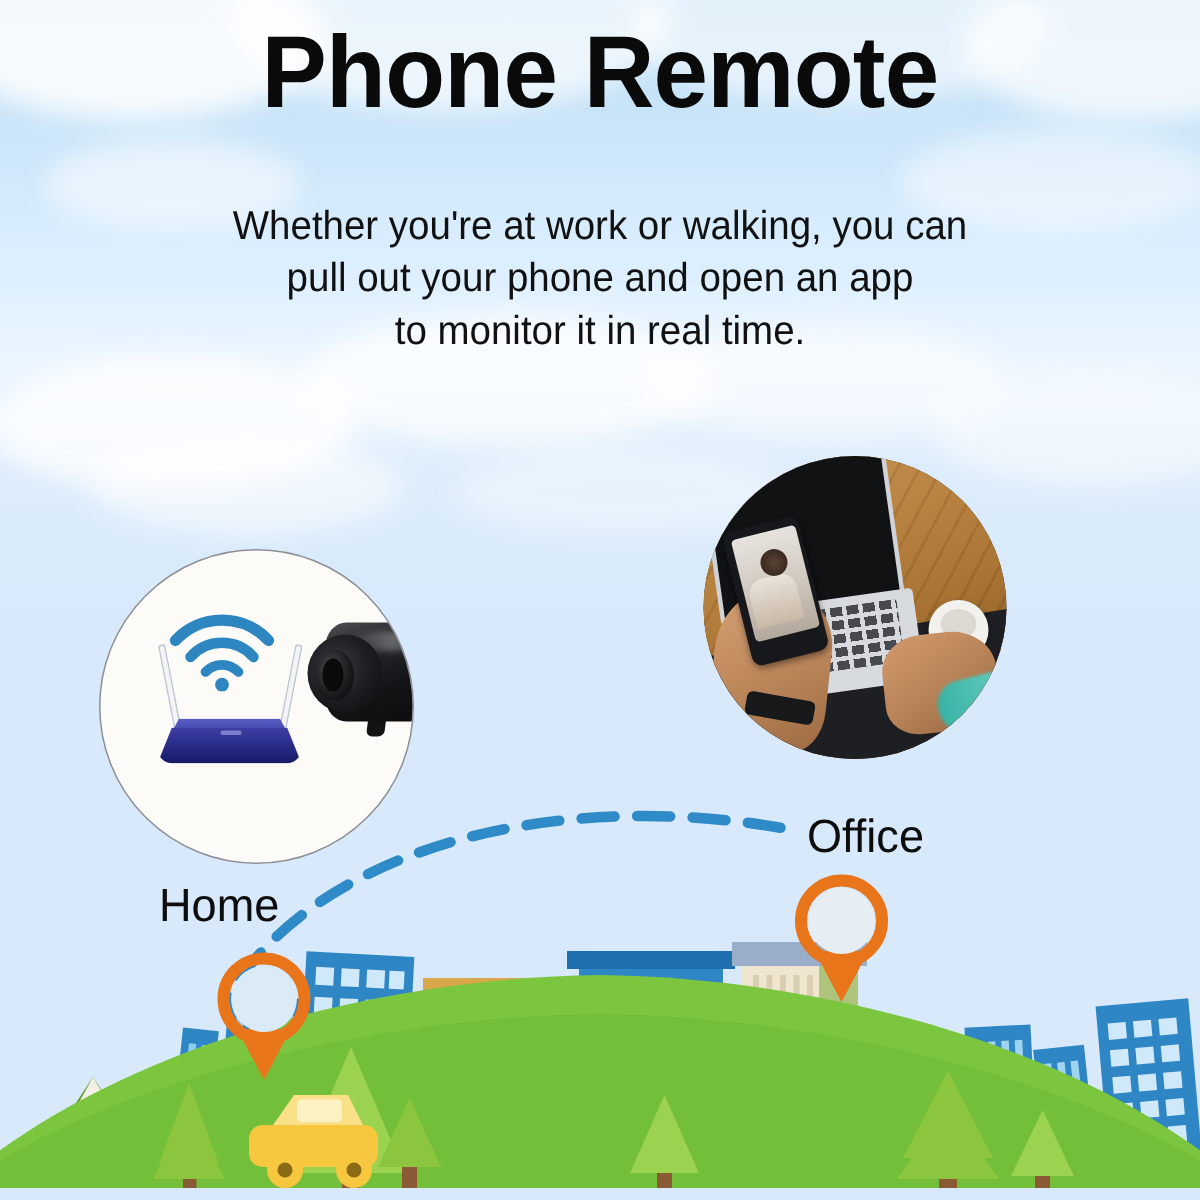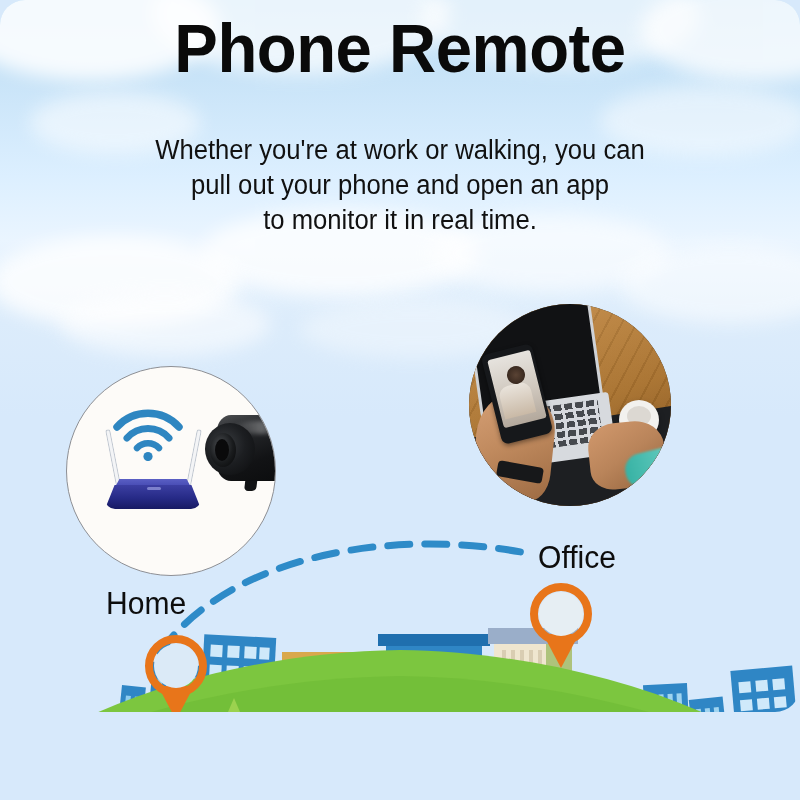--- a/index.html
+++ b/index.html
@@ -1,21 +1,21 @@
 <!DOCTYPE html>
 <html><head>
 <meta charset="utf-8">
 <style>
   html,body{margin:0;padding:0;}
   body{
     width:800px;height:800px;overflow:hidden;
     font-family:"Liberation Sans","DejaVu Sans",sans-serif;
     background:#d7e9fb;
   }
-  #stage{position:relative;width:800px;height:712px;overflow:hidden;background:#d7e9fb;border-radius:25px;}
+  #stage{position:relative;width:800px;height:792px;overflow:hidden;background:#d7e9fb;}
 
   
   .sky{position:absolute;left:0;top:0;width:800px;height:800px;
     background:linear-gradient(180deg,#b9dcf5 0%,#c9e4f8 10%,#dcefff 22%,#eaf5ff 30%,#dcecfb 40%,#d7e9fb 52%,#d7e9fb 100%);}
   .cloudlayer{position:absolute;left:0;top:0;width:800px;height:420px;pointer-events:none;}
   .cl{position:absolute;background:#ffffff;border-radius:50%;filter:blur(9px);}
 
   
   .title{position:absolute;left:0;top:14px;width:800px;text-align:center;
     font-size:68px;font-weight:bold;color:#0a0a0a;letter-spacing:-0.5px;

